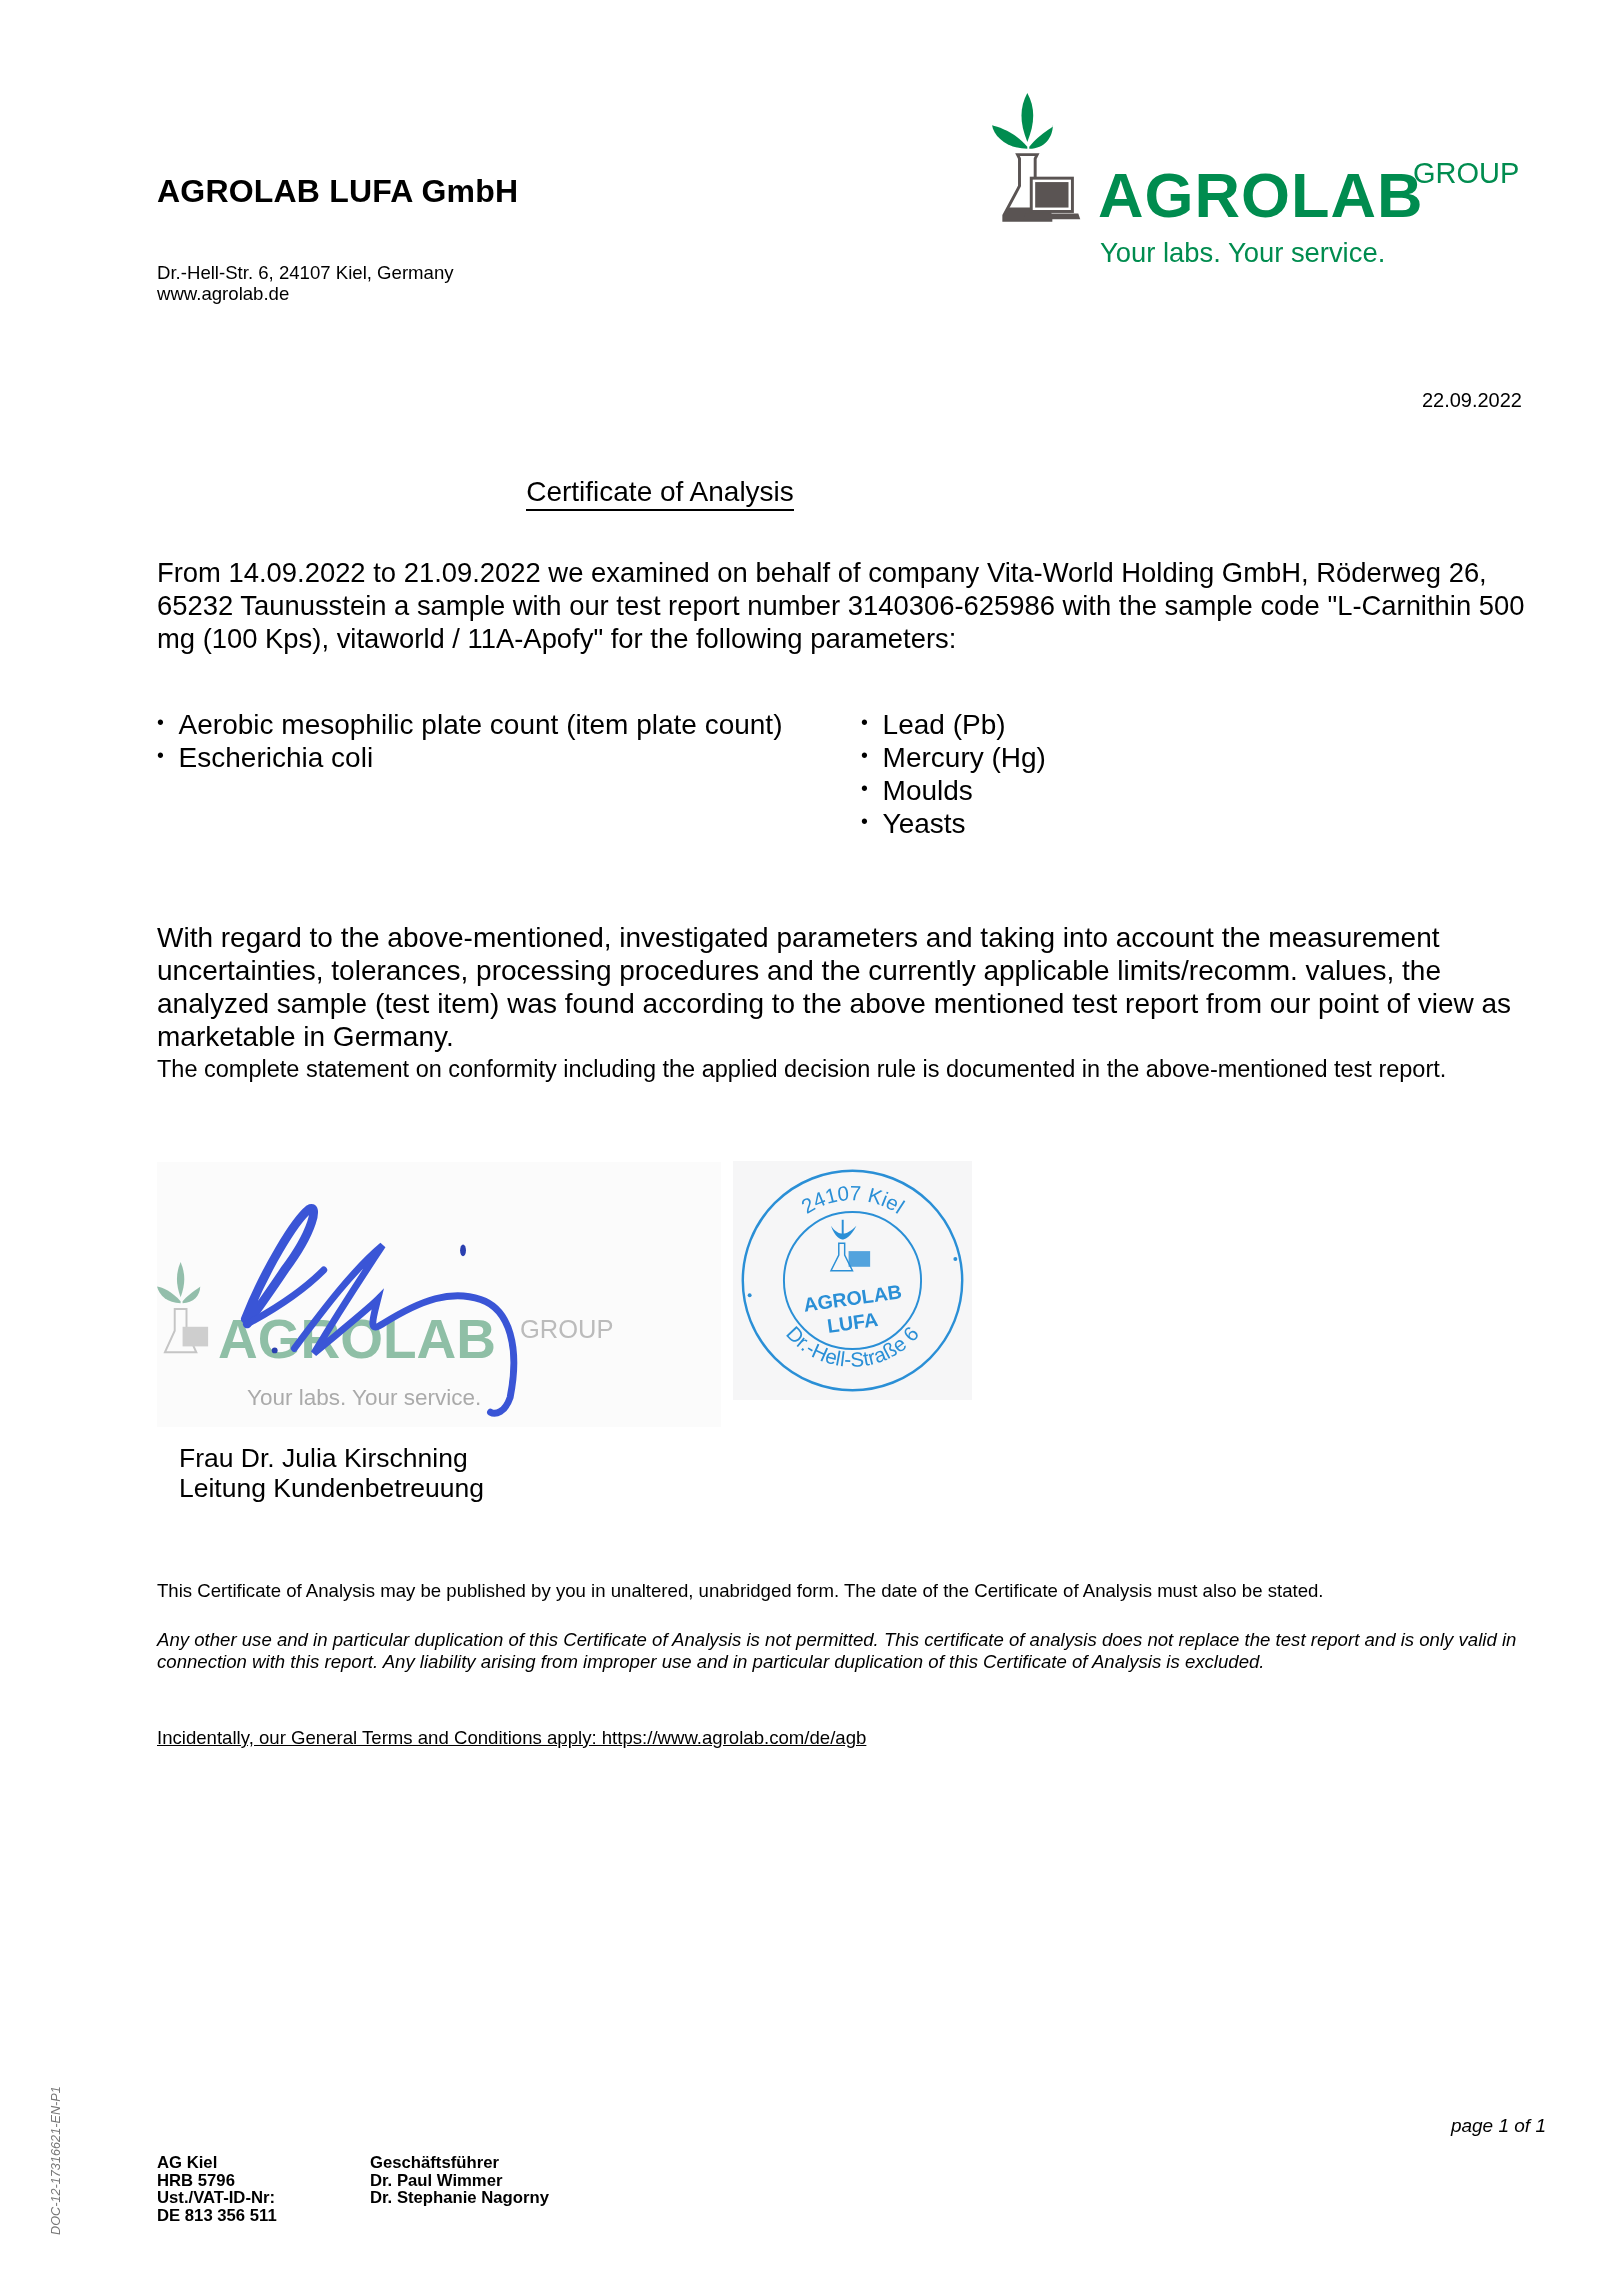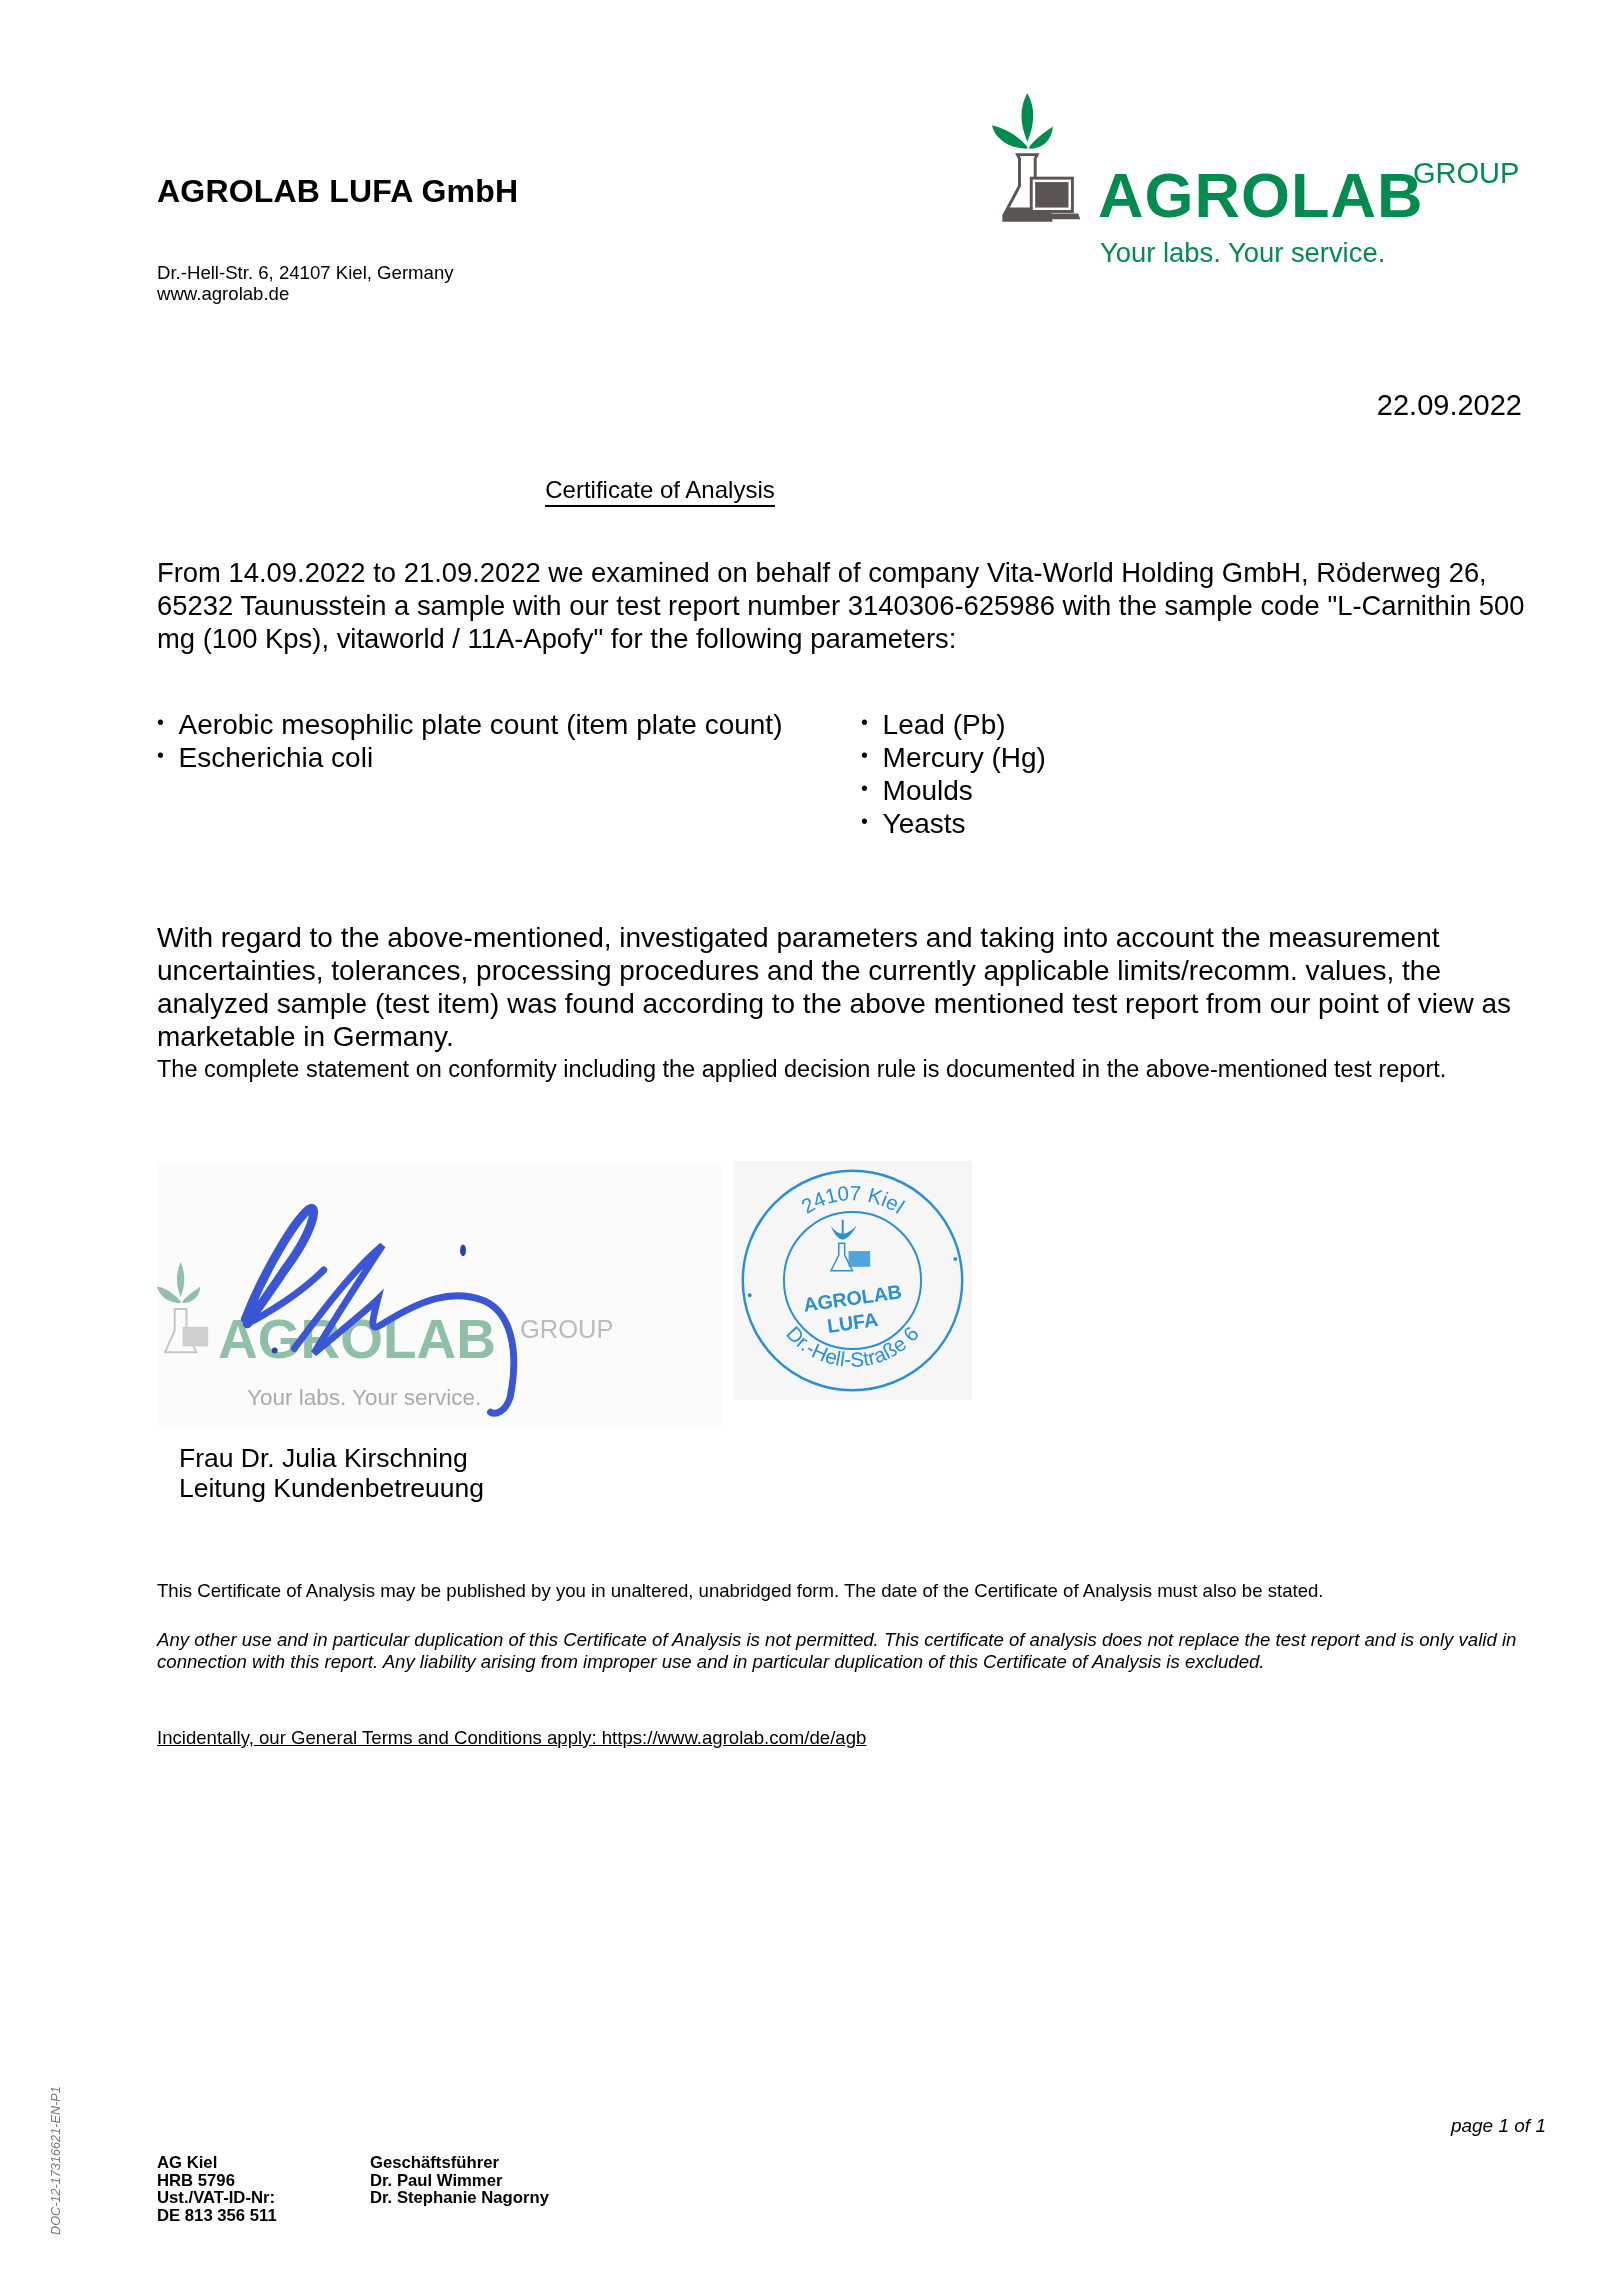--- a/index.html
+++ b/index.html
@@ -5,22 +5,22 @@
   html, body { margin: 0; padding: 0; background: #ffffff; }
   body { width: 1620px; height: 2293px; position: relative; overflow: hidden;
          font-family: "Liberation Sans", sans-serif; color: #000; }
   .abs { position: absolute; }
   #company-name { left: 157px; top: 173px; font-size: 32px; font-weight: bold; letter-spacing: 0.2px; }
   #company-address { left: 157px; top: 263px; font-size: 18.6px; line-height: 20.6px; }
   #logo { left: 990px; top: 88px; width: 549px; height: 186px; }
   #logo .wordmark { position: absolute; left: 108px; top: 71px; font-size: 63px; font-weight: bold; color: #008c4f; letter-spacing: 1px; font-family: "Liberation Sans", sans-serif; }
   #logo .group { position: absolute; left: 423px; top: 69px; font-size: 29px; color: #008c4f; font-family: "Liberation Sans", sans-serif; }
   #logo .tagline { position: absolute; left: 110px; top: 149px; font-size: 27.4px; color: #008c4f; font-family: "Liberation Sans", sans-serif; }
-  #doc-date { right: 98px; top: 389px; font-size: 29px; }
-  #doc-title { left: 0; width: 1320px; top: 476px; text-align: center; font-size: 24px; }
+  #doc-date { right: 98px; top: 389px; font-size: 20px; }
+  #doc-title { left: 0; width: 1320px; top: 476px; text-align: center; font-size: 28px; }
   #doc-title span { border-bottom: 2.9px solid #000; padding-bottom: 2px; }
   #intro { left: 157px; top: 556px; width: 1411px; font-size: 27.4px; line-height: 33px; }
   .params { top: 708px; font-size: 28px; line-height: 33px; list-style: none; margin: 0; padding: 0; }
   .params li { position: relative; padding-left: 21.6px; }
   .params li::before { content: "\2022"; position: absolute; left: 0; top: -2px; font-size: 19.6px; }
   #params-left { left: 157px; width: 667px; }
   #params-right { left: 861px; width: 392px; }
   #conclusion { left: 157px; top: 921px; width: 1392px; font-size: 28px; line-height: 33px; }
   #conformity { left: 157px; top: 1055px; width: 1392px; font-size: 23.5px; line-height: 28px; }
   #signature { left: 157px; top: 1162px; width: 564px; height: 265px; background: #fbfbfb; }

